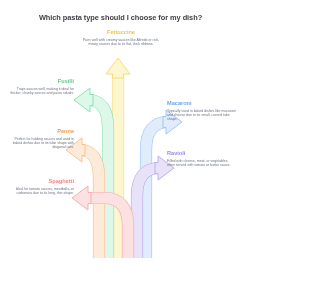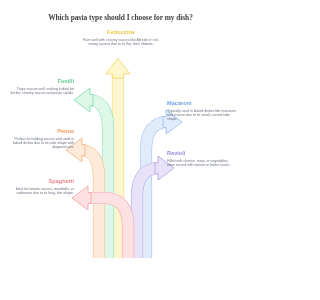--- a/index.html
+++ b/index.html
@@ -40,21 +40,21 @@
   #it-penne{left:6px;top:128px;width:68px;}
   #it-spaghetti{left:6px;top:178px;width:68px;}
   #it-macaroni{left:167px;top:100px;width:70px;}
   #it-ravioli{left:167px;top:150px;width:70px;}
 </style>
 </head>
 <body style="background: rgb(255, 255, 255);">
 
 <div id="page">
 
-  <div id="title" style="color: rgb(63, 63, 70); font-family: Liberation Serif, serif;">Which pasta type should I choose for my dish?</div>
+  <div id="title" style="color: rgb(63, 63, 70);">Which pasta type should I choose for my dish?</div>
 
   <svg id="ribbons" viewBox="0 0 241 300">
     <defs>
       
     </defs>
 
     <path d="M146,258 L146,150 Q146,122 168,122" fill="none" stroke="#9cc3ef" stroke-width="12.2" stroke-linecap="butt"></path>
       <path id="rb-macaroni" d="M146,258 L146,150 Q146,122 168,122" fill="none" stroke="#e0ecfb" stroke-width="11" stroke-linecap="butt"></path>
     <path id="ah-macaroni" d="M166,110 L182,122 L166,134 L166,127.5 L163,127.5 L163,116.5 L166,116.5 Z" fill="#e0ecfb" stroke="#9cc3ef" stroke-width="0.9" stroke-linejoin="round"></path>
 

